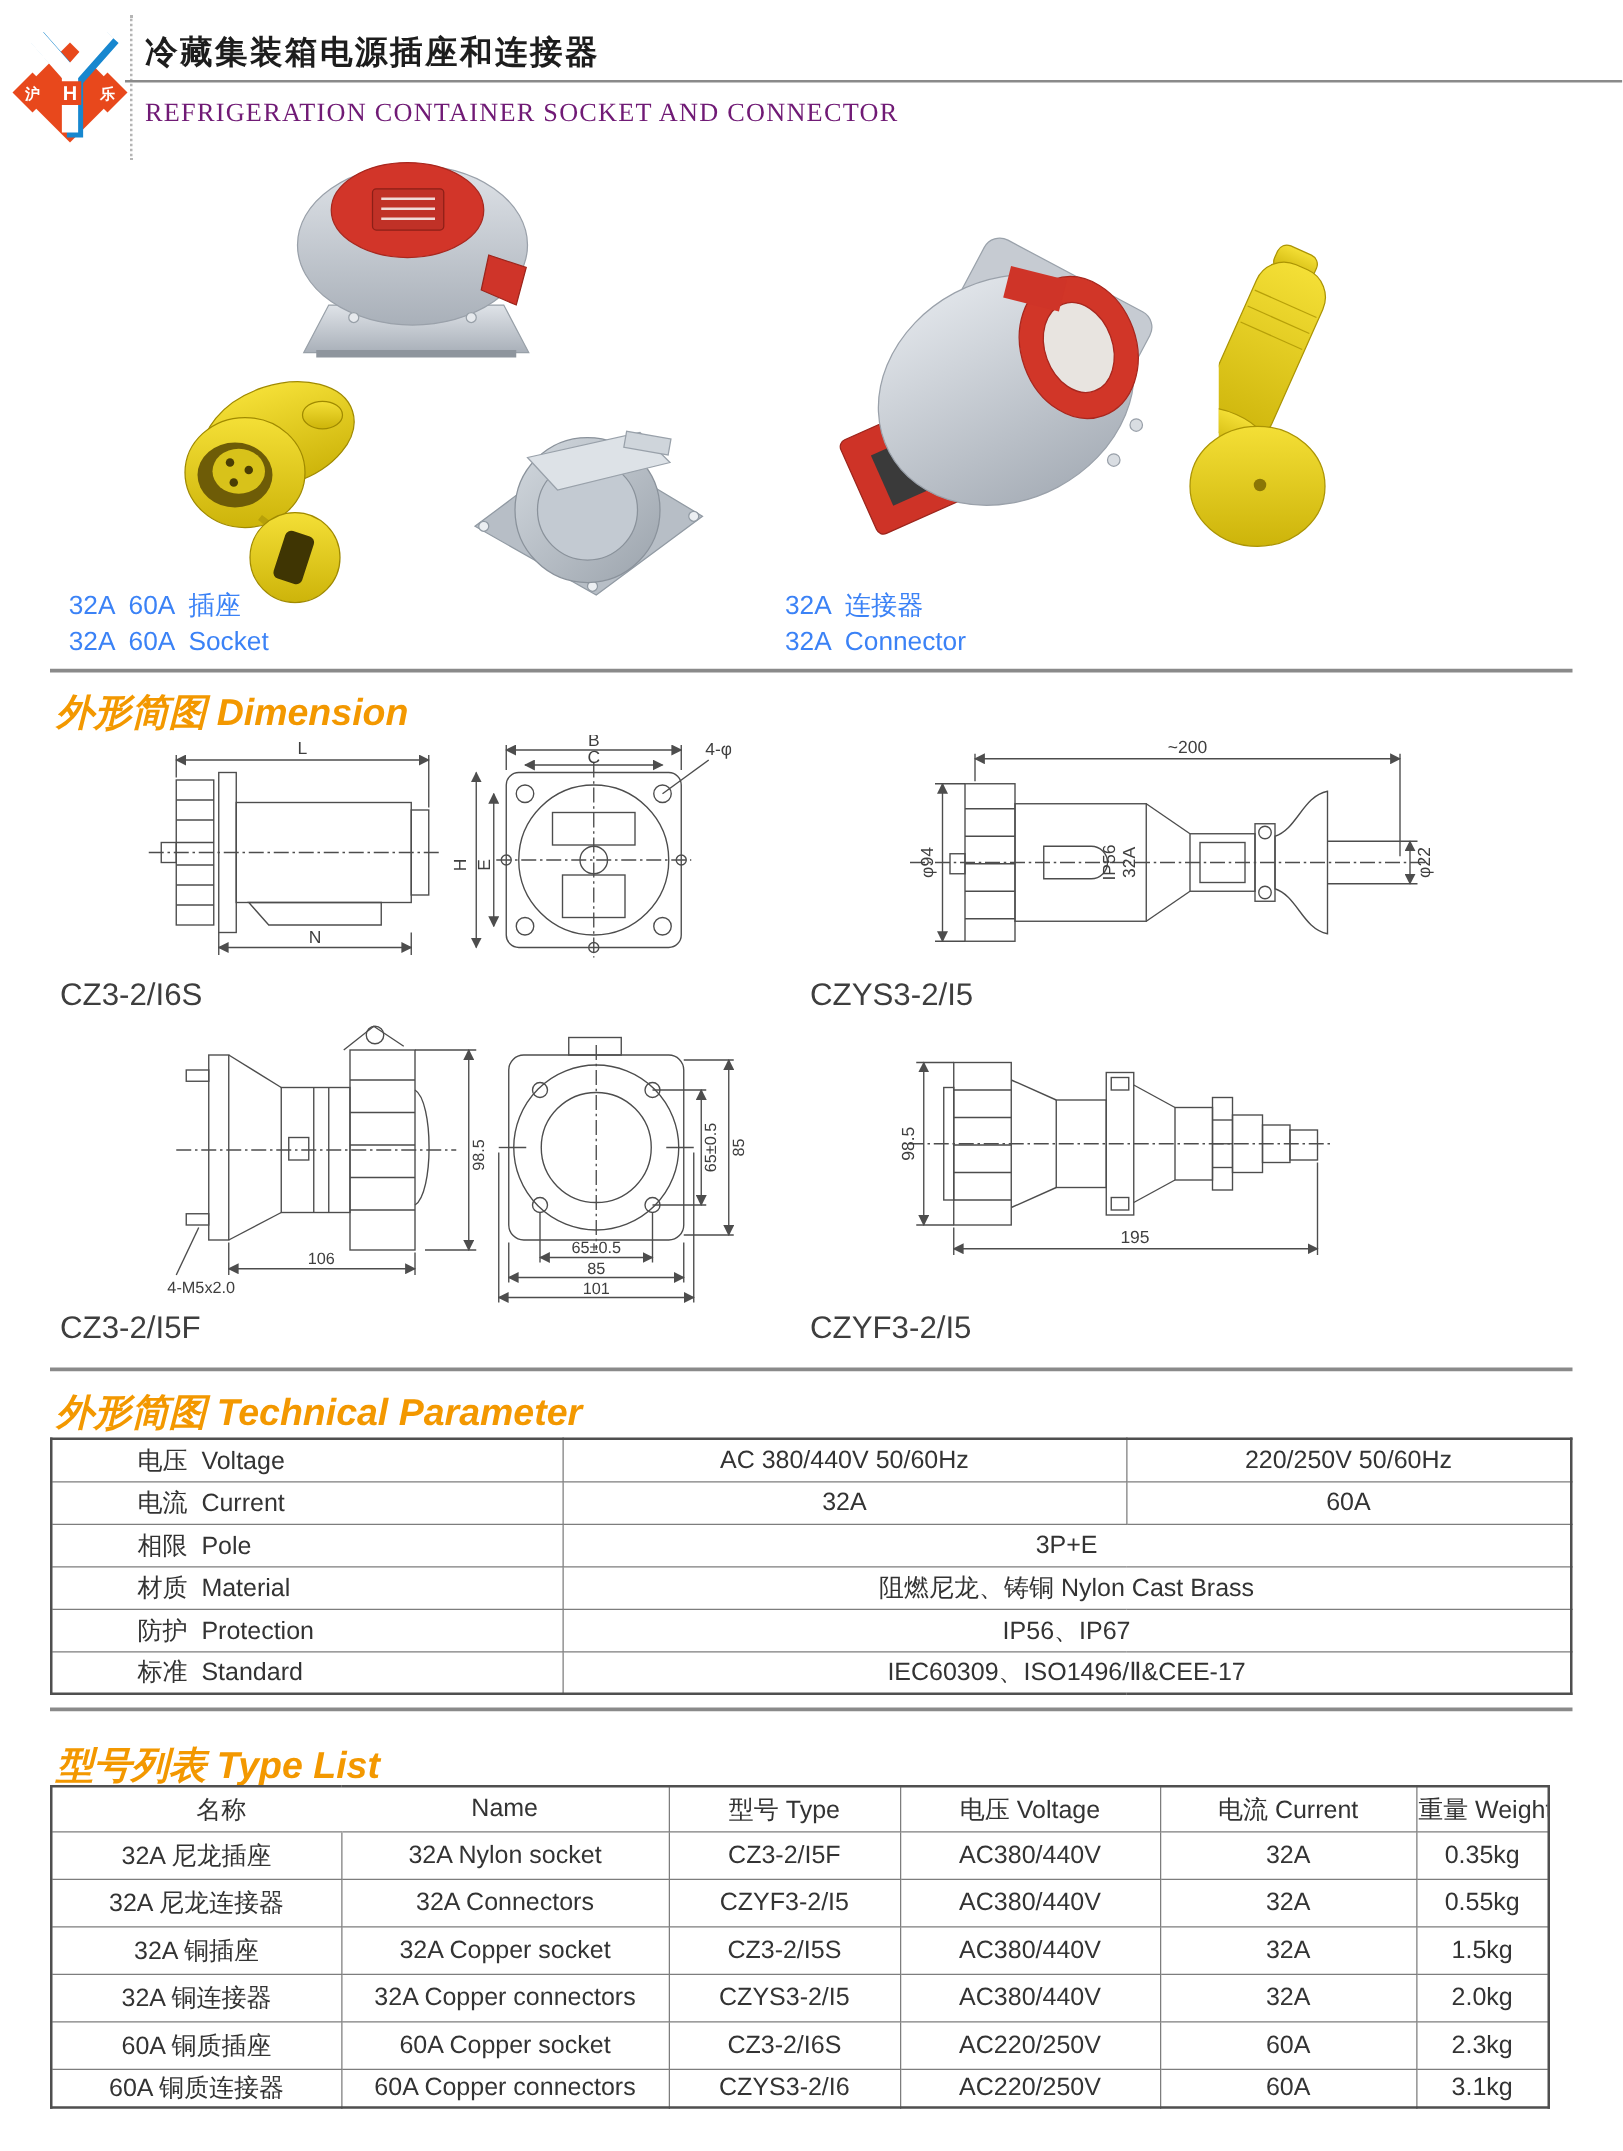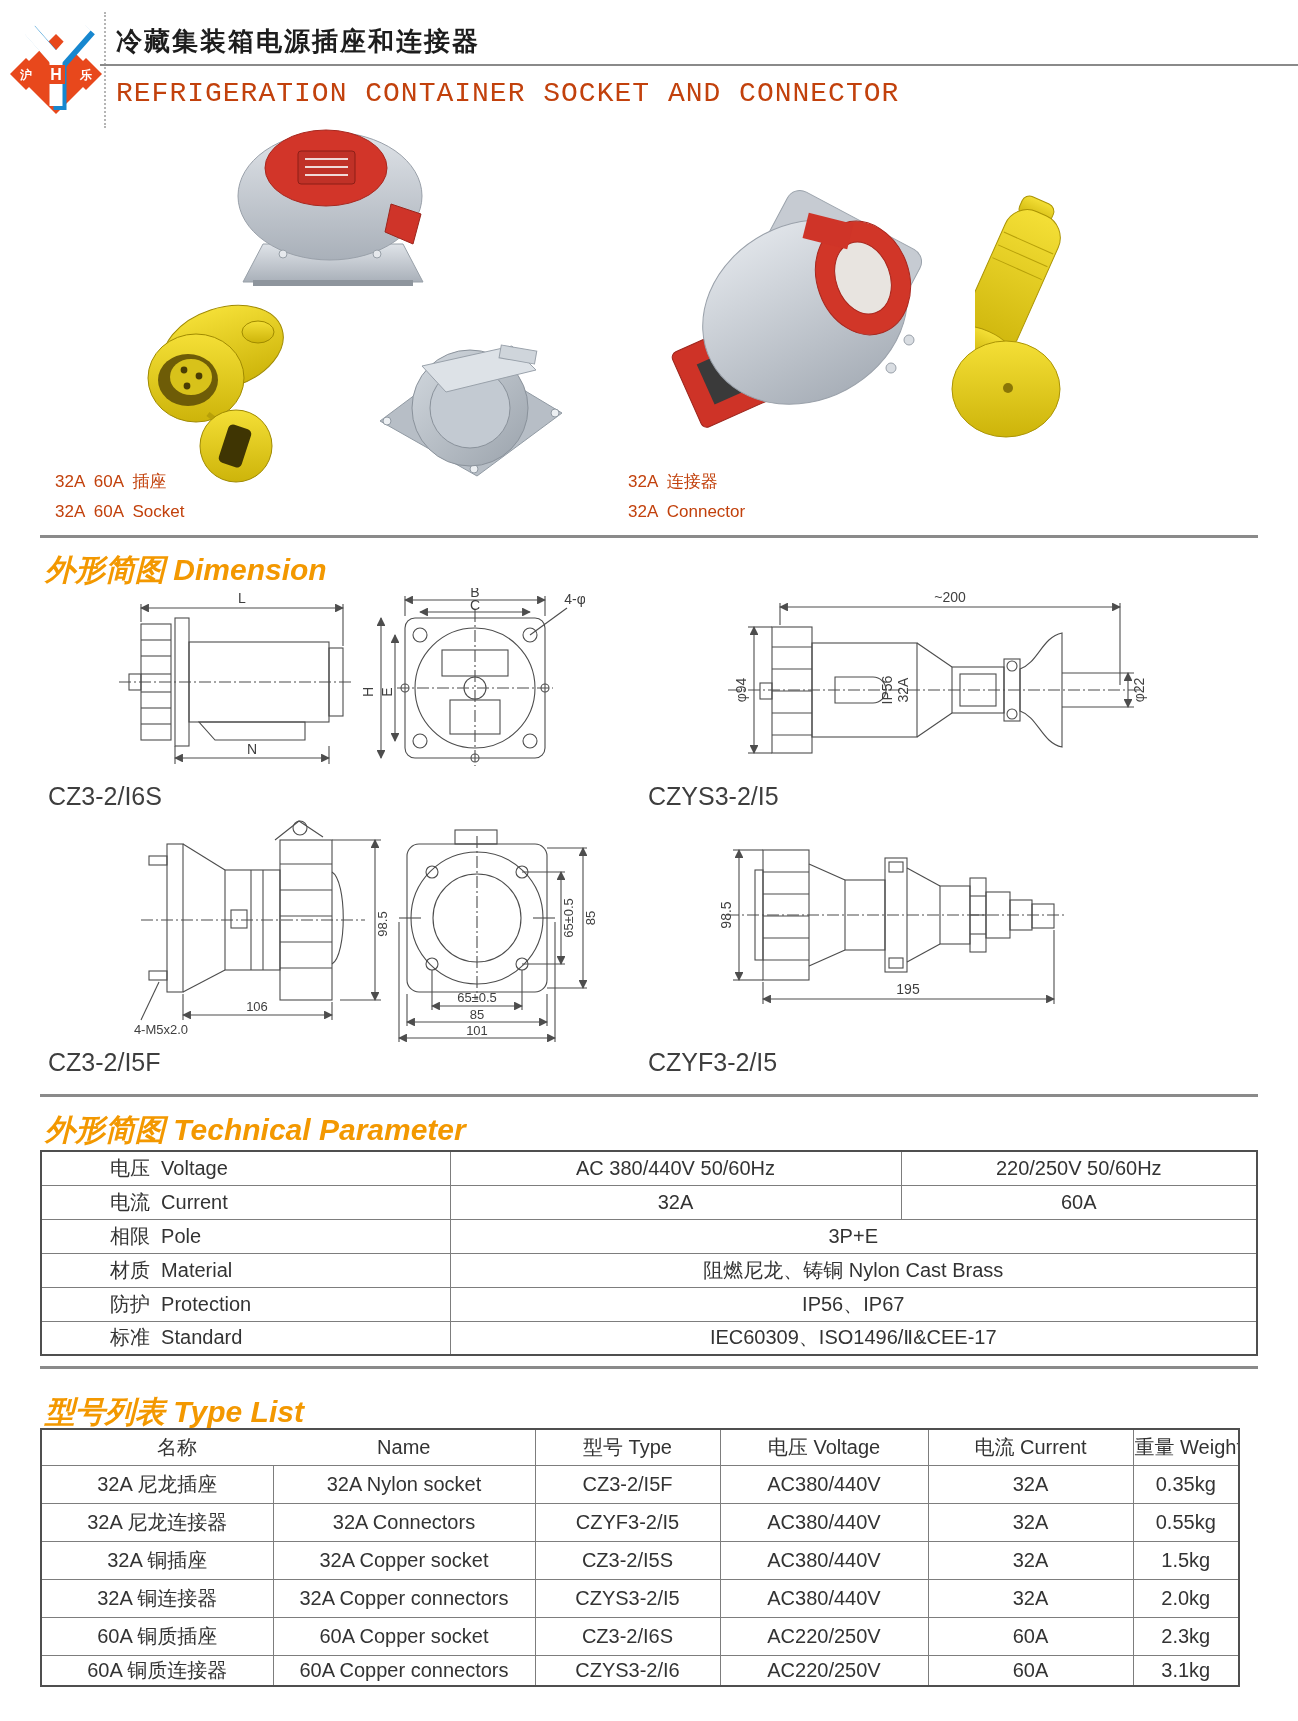--- a/index.html
+++ b/index.html
@@ -2,23 +2,23 @@
 <html><head>
 <meta charset="utf-8">
 <style>
   html,body{margin:0;padding:0;background:#ffffff;}
   .page{position:relative;width:1298px;height:1721px;background:#fff;overflow:hidden;
         font-family:"Liberation Sans","DejaVu Sans",sans-serif;color:#333;}
   .abs{position:absolute;}
   .hr{position:absolute;background:#8a8a8a;height:3px;}
   .vdots{position:absolute;width:0;border-left:2px dotted #b5b5b5;}
   .title-zh{position:absolute;font-size:26px;font-weight:bold;color:#1d1d1d;letter-spacing:2px;white-space:pre;text-align:center;}
-  .title-en{position:absolute;font-family:Liberation Mono, monospace;
-            font-size:28px;color:#c2410c;letter-spacing:1px;white-space:pre;}
-  .caption{position:absolute;font-size:17px;color:#c2410c;white-space:pre;}
+  .title-en{position:absolute;font-family:Liberation Serif, serif;
+            font-size:21px;color:#701a75;letter-spacing:1px;white-space:pre;}
+  .caption{position:absolute;font-size:21px;color:#3b82f6;white-space:pre;}
   .oheading{position:absolute;font-size:30px;font-weight:bold;color:#F39800;white-space:pre;font-style:italic;}
   .model{position:absolute;font-size:25px;color:#3e3e3e;white-space:pre;}
   table.tbl{position:absolute;border-collapse:collapse;table-layout:fixed;border:2px solid #4f4f4f;}
   table.tbl td{border:1px solid #7d7d7d;text-align:center;font-size:20px;color:#333;
                overflow:hidden;white-space:pre;}
   table.tech td.lbl{text-align:left;padding-left:68px;}
   td.nb-r{border-right:none!important;padding-left:40px;}
   td.nb-l{border-left:none!important;}
   svg text{font-family:"Liberation Sans","DejaVu Sans",sans-serif;}
 </style>

